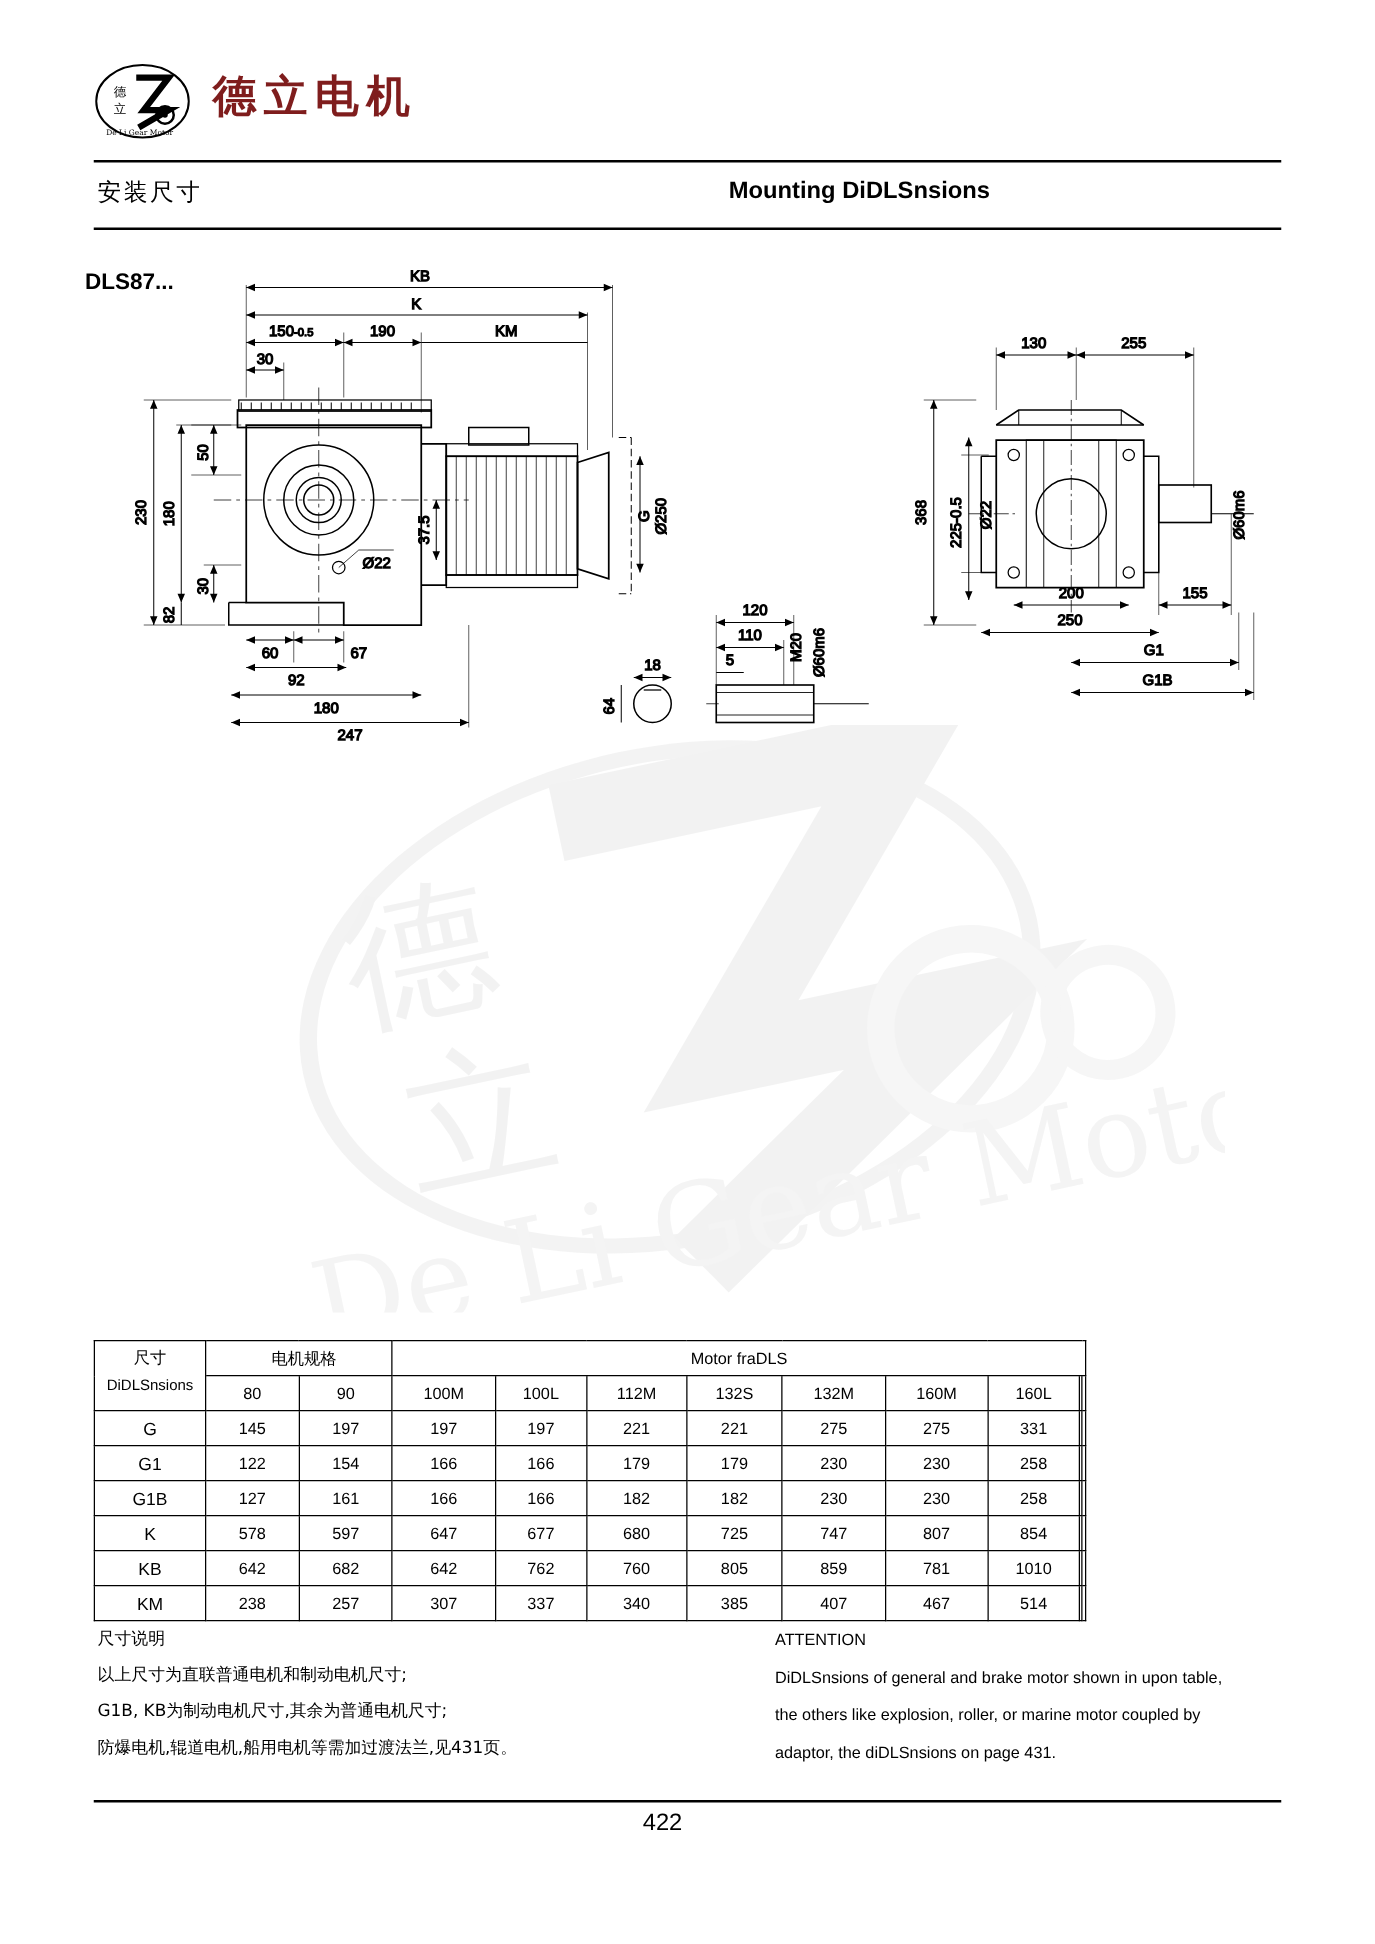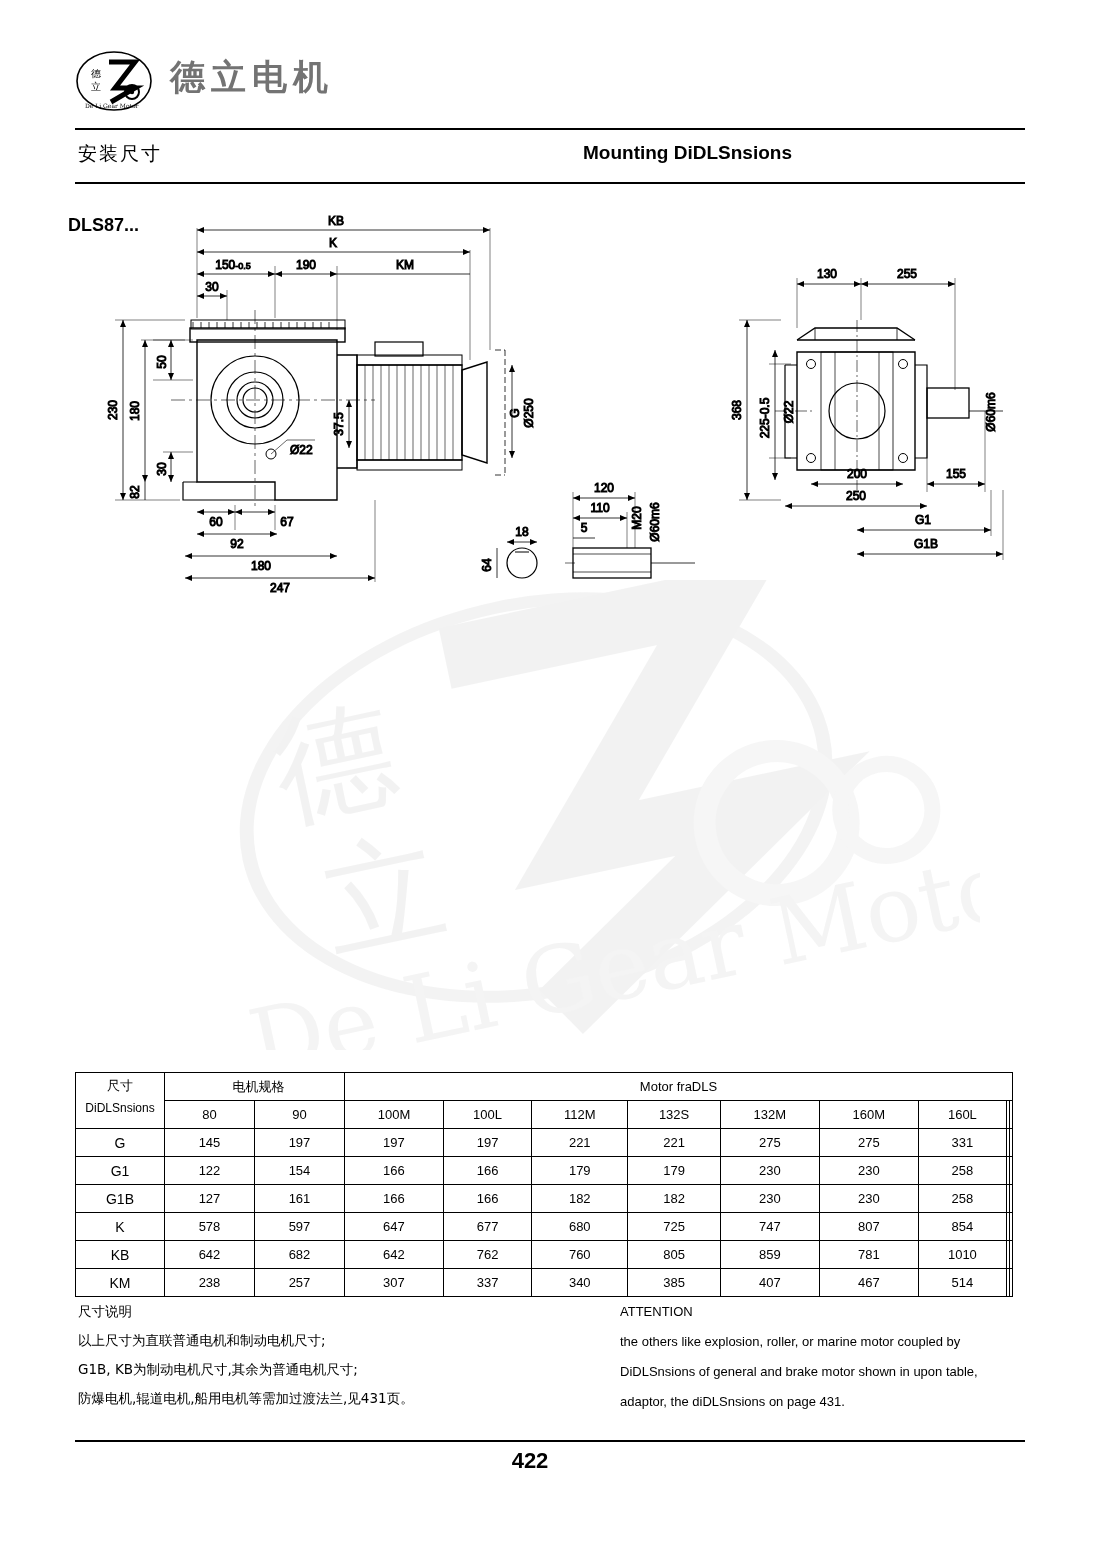--- a/index.html
+++ b/index.html
@@ -33,21 +33,21 @@
     width: 78px; height: 62px;
   }
   .logo-mark svg { display: block; }
   .logo-text {
     position: absolute;
     left: 95px; top: 4px;
     font-family: Liberation Serif, serif;
     font-size: 35px;
     font-weight: bold;
     letter-spacing: 6px;
-    color: #737373;
+    color: #7f1d1d;
   }
   .rule-top {
     position: absolute;
     left: 75px; top: 128px;
     width: 950px; height: 2px;
     background: #000;
   }
   .rule-bottom-head {
     position: absolute;
     left: 75px; top: 182px;
@@ -95,21 +95,21 @@
   .watermark svg { display: block; }
 
   
   .table-wrap {
     position: absolute;
     left: 75px; top: 1072px;
     width: 950px;
   }
   table.dims {
     border-collapse: collapse;
-    width: 938px;
+    width: 794px;
     font-size: 13px;
   }
   table.dims td, table.dims th {
     border: 1px solid #000;
     text-align: center;
     height: 27px;
     padding: 0;
     font-weight: normal;
   }
   table.dims th.hdr-left {
@@ -176,22 +176,22 @@
     position: absolute;
     left: 75px; top: 1440px;
     width: 950px; height: 2px;
     background: #000;
   }
   .page-num {
     position: absolute;
     left: 0; top: 1448px;
     width: 1060px;
     text-align: center;
-    font-size: 22px;
-    font-weight: bold;
+    font-size: 19px;
+    font-weight: normal;
   }
 
   
   .dimtxt { font-family: "Liberation Sans", sans-serif; font-size: 12px; }
 </style>
 </head>
 <body>
 
 <div class="page">
 
@@ -549,20 +549,20 @@
 
   <div class="notes">
     <div class="title">尺寸说明</div>
     <div>以上尺寸为直联普通电机和制动电机尺寸;</div>
     <div>G1B, KB为制动电机尺寸,其余为普通电机尺寸;</div>
     <div>防爆电机,辊道电机,船用电机等需加过渡法兰,见431页。</div>
   </div>
 
   <div class="notes-en">
     <div class="title">ATTENTION</div>
+    <div>DiDLSnsions of general and brake motor shown in upon table,</div>
     <div>the others like explosion, roller, or marine motor coupled by</div>
-    <div>DiDLSnsions of general and brake motor shown in upon table,</div>
     <div>adaptor, the diDLSnsions on page 431.</div>
   </div>
 
   <div class="rule-foot"></div>
   <div class="page-num">422</div>
 </div>
 
 </body></html>

